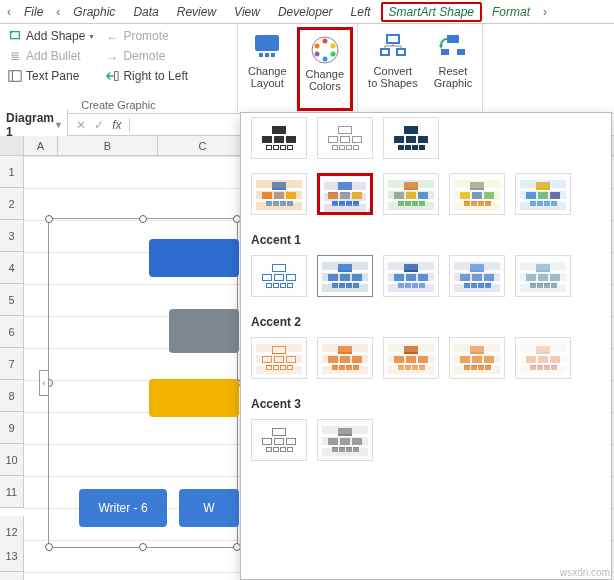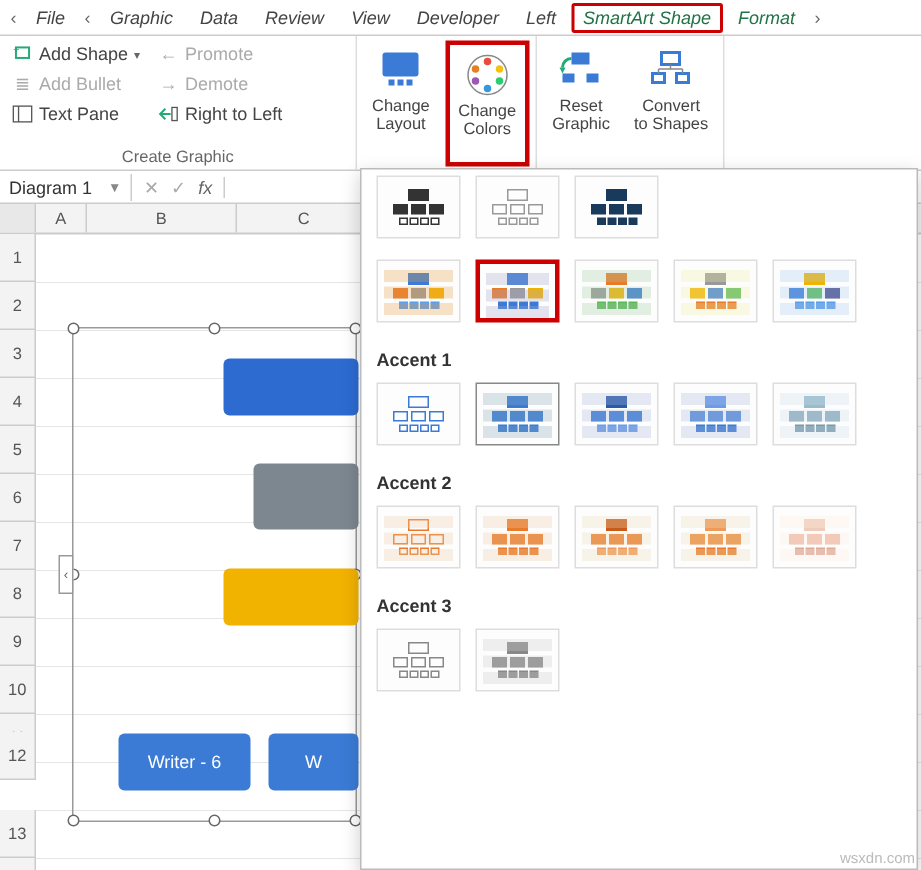--- a/index.html
+++ b/index.html
@@ -25,21 +25,21 @@
 .cg-icon { width: 14px; height: 14px; display: inline-flex; align-items: center; justify-content: center; }
 
 
 .big-btn { display: flex; flex-direction: column; align-items: center; justify-content: flex-start; padding: 4px 6px 2px; gap: 2px; cursor: pointer; min-width: 48px; }
 .big-btn .icon { width: 32px; height: 32px; }
 .big-btn .lbl { font-size: 11px; text-align: center; line-height: 1.1; color: #444; }
 .big-btn.highlight { border: 3px solid #c00; }
 
 
 .fbar { display: flex; align-items: center; height: 22px; border-bottom: 1px solid #ccc; }
-.namebox { width: 88px; border-right: 1px solid #ccc; padding: 2px 6px; font-size: 12px; display: flex; align-items: center; background: #fff; }
+.namebox { width: 68px; border-right: 1px solid #ccc; padding: 2px 6px; font-size: 12px; display: flex; align-items: center; background: #fff; font-weight: bold; }
 .namebox .dd { margin-left: auto; color: #888; font-size: 9px; }
 .fx-btns { display: flex; align-items: center; gap: 8px; padding: 0 8px; color: #aaa; border-right: 1px solid #ccc; }
 .fx-input { flex: 1; padding: 2px 6px; }
 
 
 .sheet { position: relative; height: 444px; overflow: hidden; }
 .col-headers { display: flex; height: 20px; background: #f3f3f3; border-bottom: 1px solid #ccc; }
 .corner { width: 24px; border-right: 1px solid #ccc; background: #e8e8e8; }
 .ch { border-right: 1px solid #ccc; text-align: center; font-size: 11px; color: #555; line-height: 20px; }
 .ch.A { width: 34px; } .ch.B { width: 100px; } .ch.C { width: 90px; }
@@ -178,45 +178,45 @@
 Colors</span>
       </div>
     </div>
   </div>
 
   <div class="group">
     <div class="group-body">
       <div class="big-btn">
         <span class="icon">
           <svg viewBox="0 0 32 32">
-              <rect x="10" y="4" width="12" height="8" fill="#3b7bd6"></rect>
-              <rect x="4" y="18" width="8" height="6" fill="#3b7bd6"></rect>
-              <rect x="20" y="18" width="8" height="6" fill="#3b7bd6"></rect>
-              <path d="M4 14 A6 6 0 0 1 10 8" fill="none" stroke="#2a7" stroke-width="2"></path>
-              <polygon points="2,14 6,14 4,18" fill="#2a7"></polygon>
-            </svg>
-        </span>
-        <span class="lbl" style="white-space:pre-line">Reset
-Graphic</span>
-      </div>
-      <div class="big-btn">
-        <span class="icon">
-          <svg viewBox="0 0 32 32">
               <rect x="10" y="4" width="12" height="8" fill="none" stroke="#3b7bd6" stroke-width="2"></rect>
               <rect x="4" y="18" width="8" height="6" fill="none" stroke="#3b7bd6" stroke-width="2"></rect>
               <rect x="20" y="18" width="8" height="6" fill="none" stroke="#3b7bd6" stroke-width="2"></rect>
               <line x1="16" y1="12" x2="16" y2="15" stroke="#888"></line>
               <line x1="8" y1="18" x2="8" y2="15" stroke="#888"></line>
               <line x1="24" y1="18" x2="24" y2="15" stroke="#888"></line>
               <line x1="8" y1="15" x2="24" y2="15" stroke="#888"></line>
             </svg>
         </span>
         <span class="lbl" style="white-space:pre-line">Convert
 to Shapes</span>
       </div>
+      <div class="big-btn">
+        <span class="icon">
+          <svg viewBox="0 0 32 32">
+              <rect x="10" y="4" width="12" height="8" fill="#3b7bd6"></rect>
+              <rect x="4" y="18" width="8" height="6" fill="#3b7bd6"></rect>
+              <rect x="20" y="18" width="8" height="6" fill="#3b7bd6"></rect>
+              <path d="M4 14 A6 6 0 0 1 10 8" fill="none" stroke="#2a7" stroke-width="2"></path>
+              <polygon points="2,14 6,14 4,18" fill="#2a7"></polygon>
+            </svg>
+        </span>
+        <span class="lbl" style="white-space:pre-line">Reset
+Graphic</span>
+      </div>
     </div>
   </div>
 </div>
 
 <div class="fbar">
   <div class="namebox">
     <span>Diagram 1</span>
     <span class="dd">▼</span>
   </div>
   <div class="fx-btns">
@@ -239,21 +239,21 @@
     <div class="rh" style="top:32px;line-height:32px">2</div>
     <div class="rh" style="top:64px;line-height:32px">3</div>
     <div class="rh" style="top:96px;line-height:32px">4</div>
     <div class="rh" style="top:128px;line-height:32px">5</div>
     <div class="rh" style="top:160px;line-height:32px">6</div>
     <div class="rh" style="top:192px;line-height:32px">7</div>
     <div class="rh" style="top:224px;line-height:32px">8</div>
     <div class="rh" style="top:256px;line-height:32px">9</div>
     <div class="rh" style="top:288px;line-height:32px">10</div>
     <div class="rh" style="top:320px;line-height:32px">11</div>
-    <div class="rh" style="top:332px;line-height:32px">12</div>
+    <div class="rh" style="top:360px;line-height:32px">12</div>
     <div class="rh" style="top:384px;line-height:32px">13</div>
     <div class="rh" style="top:416px;line-height:32px">14</div>
 
 
     <div class="smartart-frame">
       <div class="handle tl"></div>
       <div class="handle tr"></div>
       <div class="handle bl"></div>
       <div class="handle br"></div>
       <div class="handle tm"></div>

